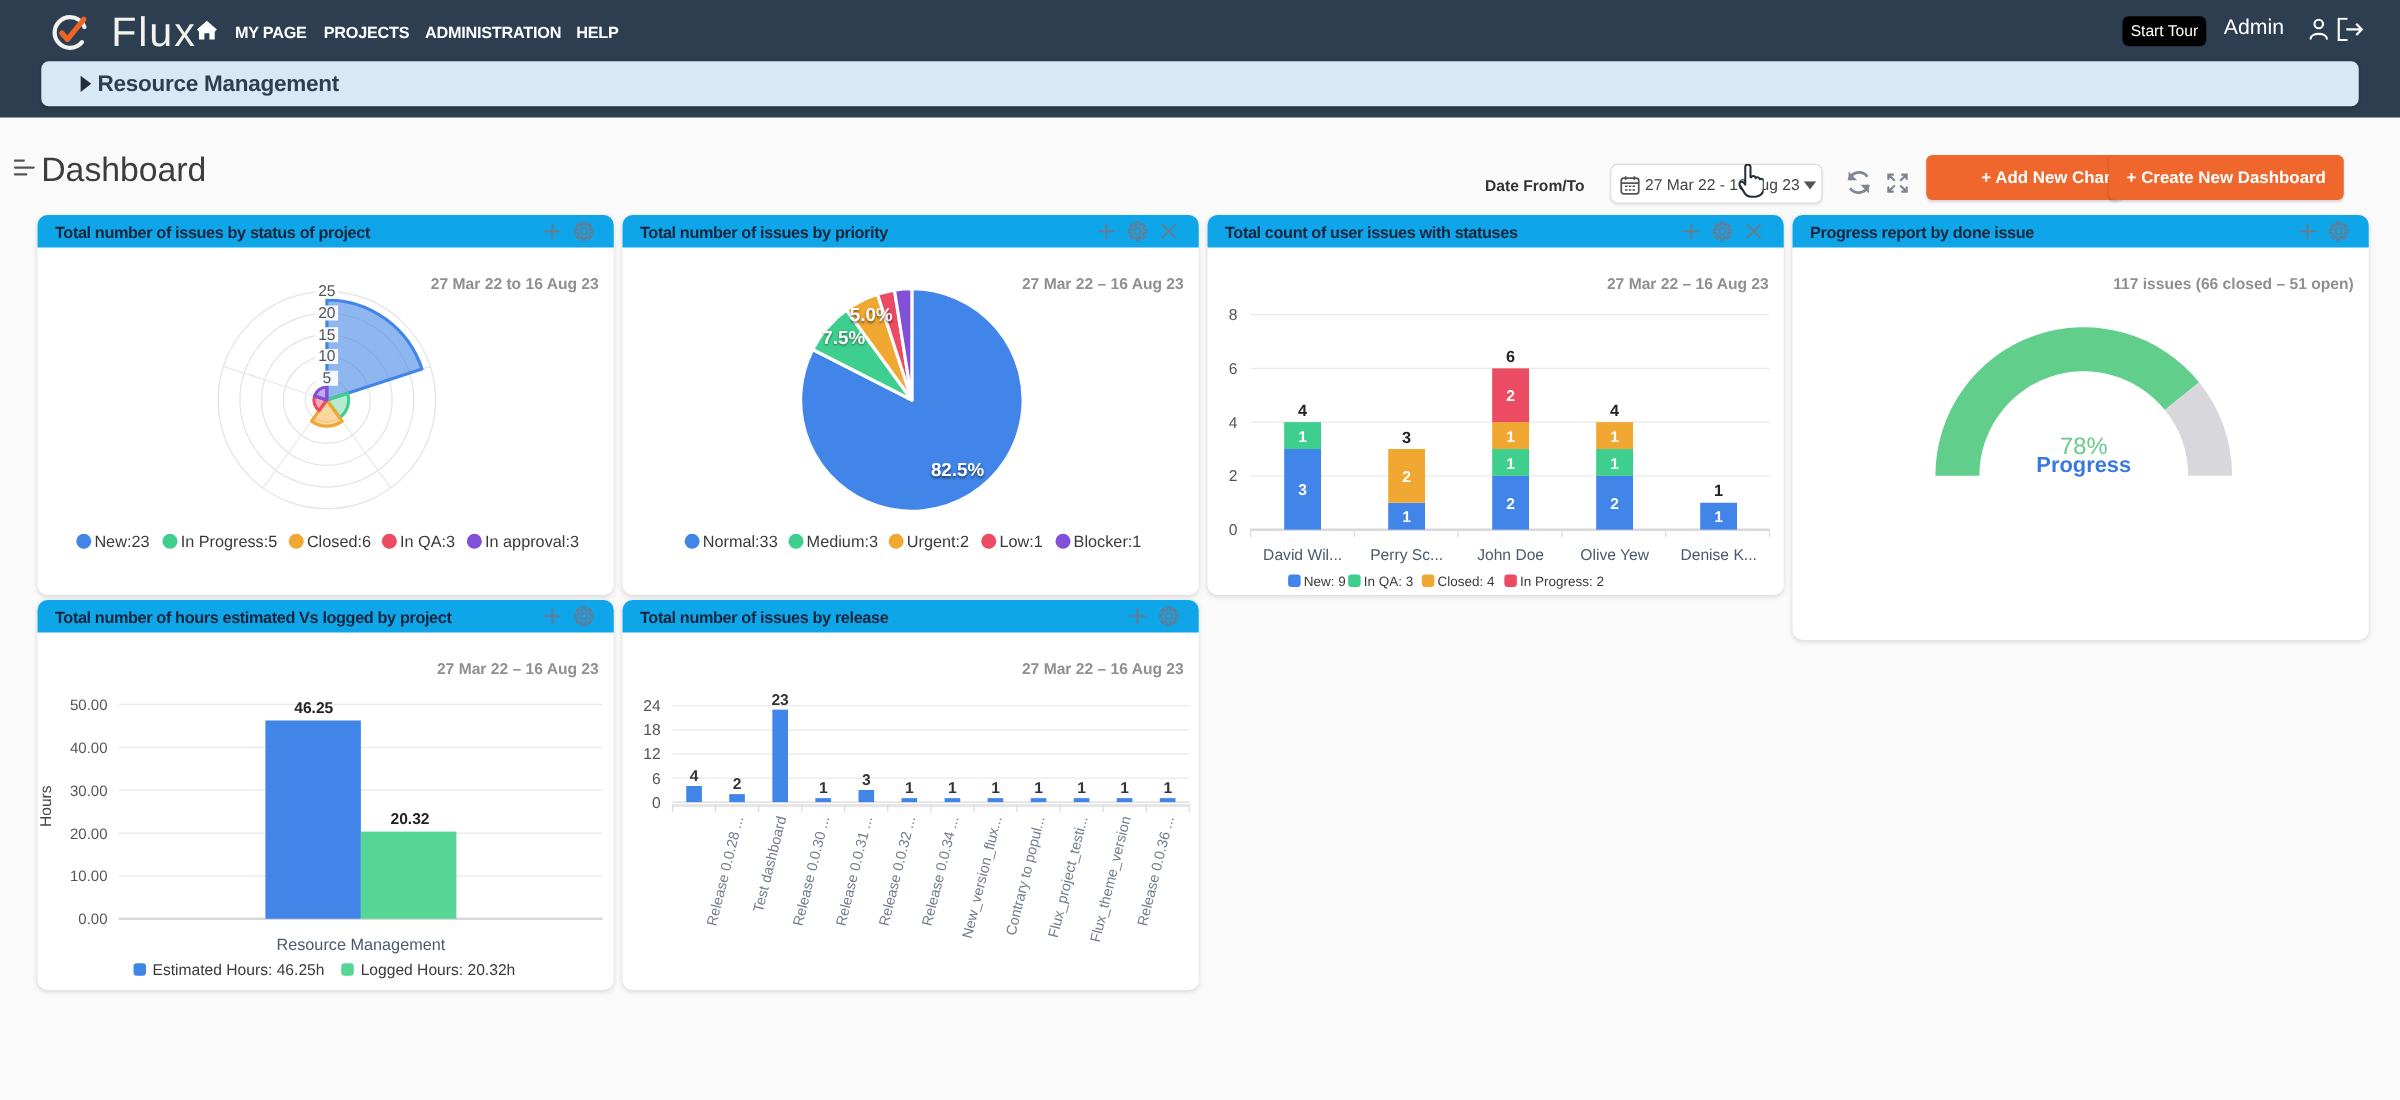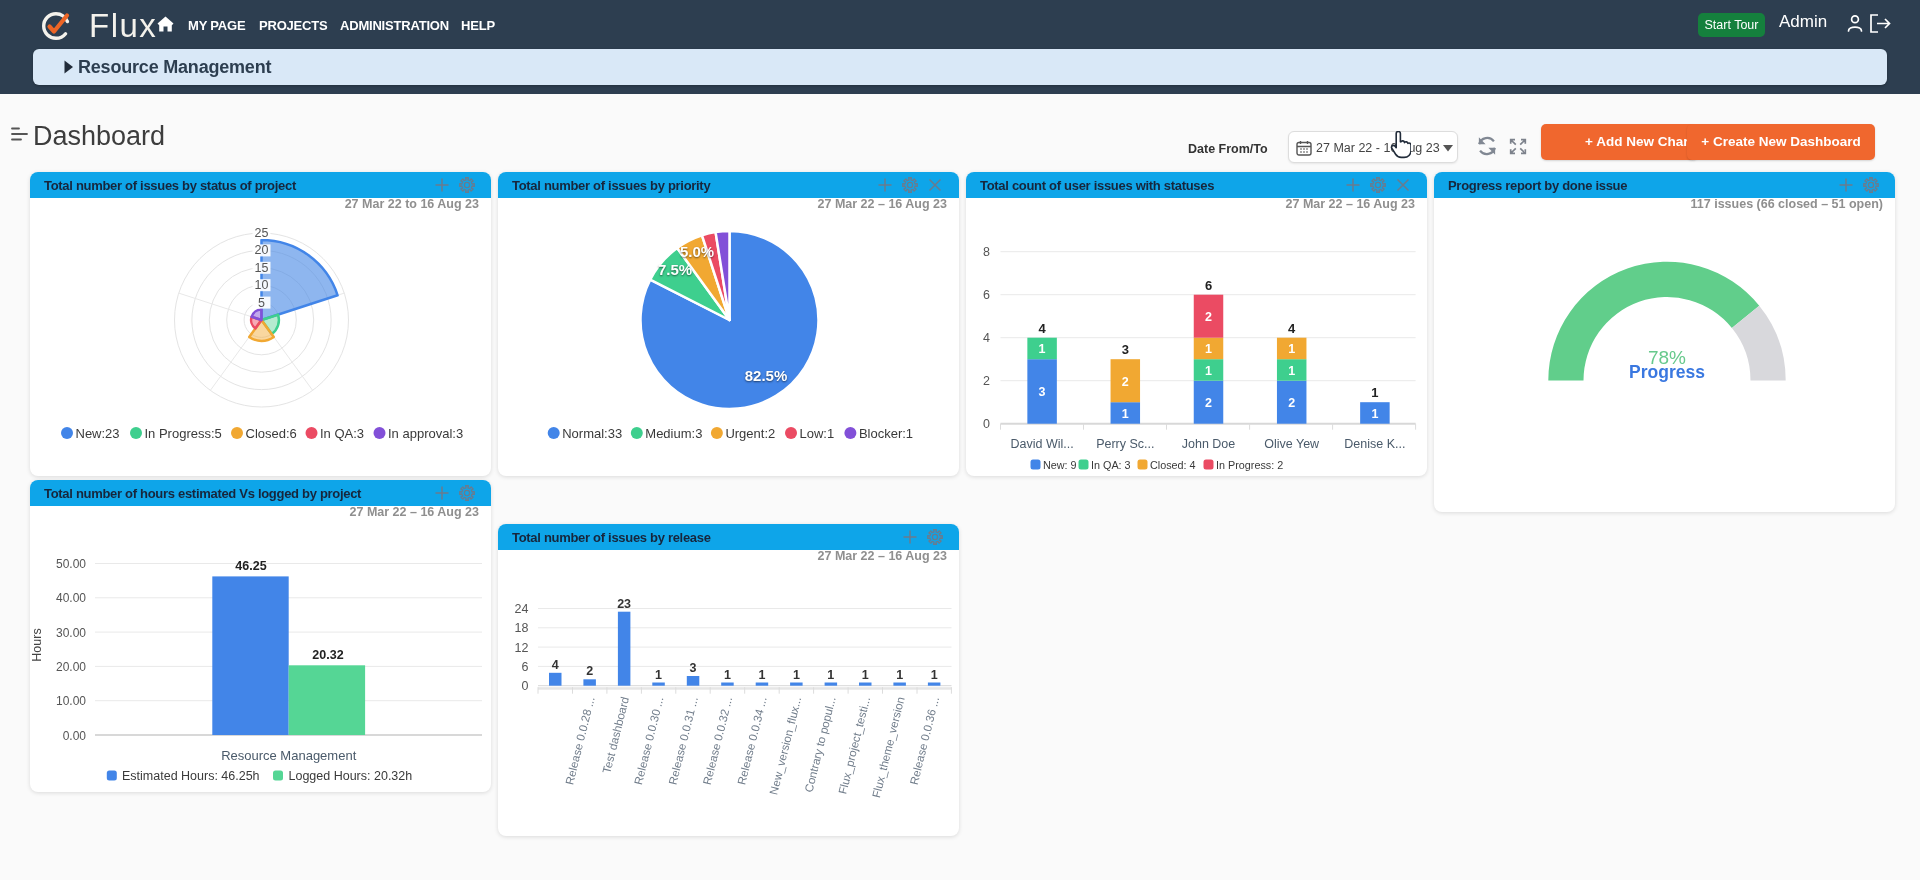--- a/index.html
+++ b/index.html
@@ -1,31 +1,31 @@
 <!DOCTYPE html>
 <html><head><meta charset="utf-8">
 <style>
 * { margin:0; padding:0; box-sizing:border-box; }
 html,body { width:1920px; height:880px; font-family:"Liberation Sans",sans-serif; background:#fafafa; overflow:hidden; position:relative; }
 .topnav { position:absolute; left:0; top:0; width:1920px; height:94px; background:#2d3e50; }
 .logo { position:absolute; left:72px; top:7px; color:#f4f2ec; font-size:33px; font-weight:normal; letter-spacing:1.5px;margin-left:17px; }
 .navitem { position:absolute; top:18px; color:#fff; font-size:13px; font-weight:bold; letter-spacing:-0.2px; }
 .bcrumb { position:absolute; left:33px; top:49px; width:1854px; height:36px; background:#d9e8f7; border-radius:6px; box-shadow:0 1px 3px rgba(0,0,0,0.25); }
 .bcrumb span { position:absolute; left:45px; top:8px; font-size:18px; font-weight:bold; color:#2d3e50; letter-spacing:-0.2px; }
-.btn-tour { position:absolute; left:1698px; top:13px; width:67px; height:24px; background:#15803d; border-radius:5px; color:#fff; font-size:12.5px; text-align:center; line-height:24px; }
+.btn-tour { position:absolute; left:1698px; top:13px; width:67px; height:24px; background:#000000; border-radius:5px; color:#fff; font-size:12.5px; text-align:center; line-height:24px; }
 .admin { position:absolute; left:1779px; top:12px; color:#fff; font-size:17px; }
 .dash-title { position:absolute; left:33px; top:121px; font-size:27px; color:#3d3d3d; }
 .dfl { position:absolute; left:1188px; top:142px; font-size:12.5px; font-weight:bold; color:#333; }
 .dinput { position:absolute; left:1288px; top:131px; width:170px; height:32px; background:#fff; border:1px solid #ddd; border-radius:6px; box-shadow:0 1px 2px rgba(0,0,0,0.08); }
 .dinput span { position:absolute; left:27px; top:9px; font-size:12.5px; color:#444; }
 .obtn { position:absolute; top:124px; height:36px; background:#f0672e; border-radius:5px; color:#fff; font-size:13.5px; font-weight:bold; text-align:center; line-height:36px; box-shadow:0 1px 2px rgba(0,0,0,0.15); }
 .card { position:absolute; background:#fff; border-radius:8px; box-shadow:0 1px 4px rgba(0,0,0,0.13); }
 .chead { position:absolute; left:0; top:0; right:0; height:26px; background:#0ea5e9; border-radius:8px 8px 0 0; }
 .chead .t { position:absolute; left:14px; top:5.5px; font-size:13px; font-weight:bold; color:#17263c; letter-spacing:-0.3px; }
-.cdate { position:absolute; top:25px; right:12px; font-size:12.5px; font-weight:bold; color:#8f8f8f; }
+.cdate { position:absolute; top:48px; right:12px; font-size:12.5px; font-weight:bold; color:#8f8f8f; }
 .hicon { position:absolute; top:5px; width:16px; height:16px; }
 svg { position:absolute; display:block; }
 </style></head>
 <body>
 <div class="topnav">
   <svg style="left:41px; top:11px;" width="30" height="30" viewBox="0 0 30 30">
     <circle cx="15" cy="15" r="12.3" fill="none" stroke="#f4f2ec" stroke-width="3.4" stroke-dasharray="64 13.3" stroke-dashoffset="69" stroke-linecap="round"></circle>
     <path d="M8.5,15.5 L13,20.5 L26,4.5" fill="none" stroke="#ec6526" stroke-width="4.2" stroke-linecap="round" stroke-linejoin="round"></path>
   </svg>
   <div class="logo">Flux</div>
@@ -297,21 +297,21 @@
 <text x="221" y="90.4" text-anchor="middle" font-size="12.5" font-weight="bold" fill="#222">46.25</text>
 <text x="298" y="179.3" text-anchor="middle" font-size="12.5" font-weight="bold" fill="#222">20.32</text>
 <text x="10.5" y="165" transform="rotate(-90 10.5 165)" text-anchor="middle" font-size="12.5" fill="#444">Hours</text>
 <text x="258.7" y="280" text-anchor="middle" font-size="13" fill="#4a5a6a">Resource Management</text>
 <rect x="76.8" y="290.5" width="10" height="10" rx="2.5" fill="#4285e8"></rect>
 <text x="92" y="300" font-size="12.5" fill="#3a3a3a">Estimated Hours: 46.25h</text>
 <rect x="243" y="290.5" width="10" height="10" rx="2.5" fill="#55d695"></rect>
 <text x="258.5" y="300" font-size="12.5" fill="#3a3a3a">Logged Hours: 20.32h</text>
   </svg>
 </div>
-<div class="card" style="left:498px; top:480px; width:461px; height:312px;margin-top:44px;">
+<div class="card" style="left:498px; top:480px; width:461px; height:312px;">
   <div class="chead">
       <span class="t">Total number of issues by release</span>
     <svg class="hicon" style="right:16px;" viewBox="0 0 16 16">
         <path d="M7.01,2.90 L6.59,0.74 L9.41,0.74 L8.99,2.90 L10.91,3.69 L12.14,1.87 L14.13,3.86 L12.31,5.09 L13.10,7.01 L15.26,6.59 L15.26,9.41 L13.10,8.99 L12.31,10.91 L14.13,12.14 L12.14,14.13 L10.91,12.31 L8.99,13.10 L9.41,15.26 L6.59,15.26 L7.01,13.10 L5.09,12.31 L3.86,14.13 L1.87,12.14 L3.69,10.91 L2.90,8.99 L0.74,9.41 L0.74,6.59 L2.90,7.01 L3.69,5.09 L1.87,3.86 L3.86,1.87 L5.09,3.69 Z" fill="none" stroke="#6b7b8d" stroke-width="1.3" stroke-linejoin="round"></path>
         <circle cx="8" cy="8" r="2.6" fill="none" stroke="#6b7b8d" stroke-width="1.3"></circle>
       </svg>
     <svg class="hicon" style="right:41px;" viewBox="0 0 16 16">
         <path d="M8,1.5 L8,14.5 M1.5,8 L14.5,8" stroke="#6b7b8d" stroke-width="1.5" fill="none"></path>
       </svg>
     </div>

